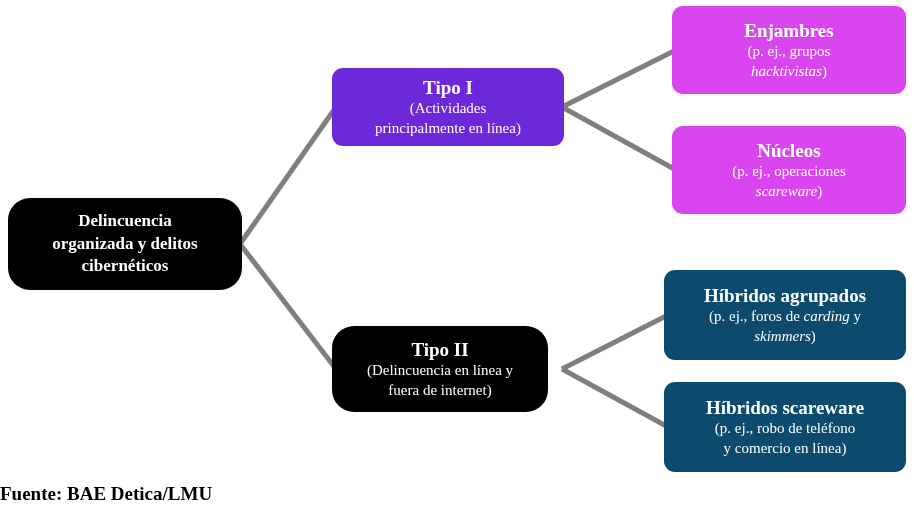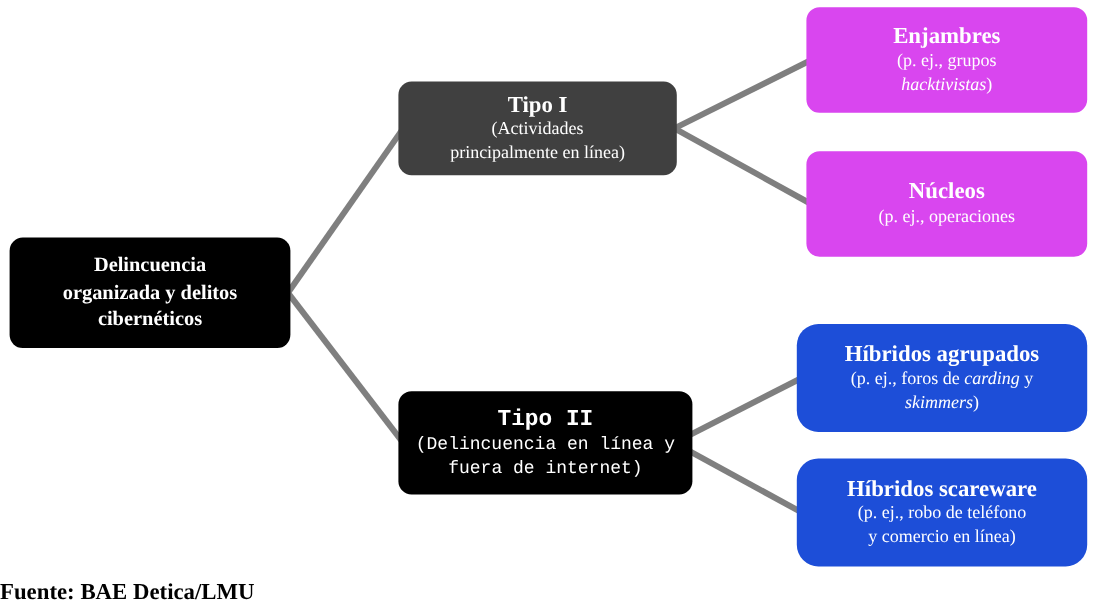--- a/index.html
+++ b/index.html
@@ -19,24 +19,24 @@
     position: absolute;
     box-sizing: border-box;
     border-radius: 11px;
     color: #ffffff;
     text-align: center;
     display: flex;
     flex-direction: column;
     justify-content: center;
     padding: 6px 10px;
   }
-  .node.black   { background: #000000; }
-  .node.darkred { background: #404040; }
+  .node.black   { background: #000000; border-radius: 22px; }
+  .node.darkred { background: #6d28d9; }
   .node.red     { background: #d946ef; }
-  .node.gold    { background: #1d4ed8; border-radius: 18px; }
+  .node.gold    { background: #0c4a6e; }
   .root-line {
     display: block;
     font-weight: bold;
     font-size: 17px;
     line-height: 1.35;
   }
   .node-title {
     display: block;
     font-weight: bold;
     font-size: 19px;
@@ -81,40 +81,41 @@
   </div>
 
   <div class="node darkred" style="left:332px; top:68px; width:232px; height:78px;">
     <span class="node-title">Tipo I</span>
     <span class="node-sub">
       <span class="sub-line">(Actividades</span>
       <span class="sub-line">principalmente en línea)</span>
     </span>
   </div>
 
-  <div class="node black" style="left:332px; top:326px; width:245px; height:86px;font-family:Liberation Mono, monospace;">
+  <div class="node black" style="left:332px; top:326px; width:216px; height:86px;">
     <span class="node-title">Tipo II</span>
     <span class="node-sub">
       <span class="sub-line">(Delincuencia en línea y</span>
       <span class="sub-line">fuera de internet)</span>
     </span>
   </div>
 
   <div class="node red" style="left:672px; top:6px; width:234px; height:88px;">
     <span class="node-title">Enjambres</span>
     <span class="node-sub">
       <span class="sub-line">(p. ej., grupos</span>
       <span class="sub-line"><em>hacktivistas</em><span>)</span></span>
     </span>
   </div>
 
   <div class="node red" style="left:672px; top:126px; width:234px; height:88px;">
     <span class="node-title">Núcleos</span>
     <span class="node-sub">
       <span class="sub-line">(p. ej., operaciones</span>
+      <span class="sub-line"><em>scareware</em><span>)</span></span>
     </span>
   </div>
 
   <div class="node gold" style="left:664px; top:270px; width:242px; height:90px;">
     <span class="node-title">Híbridos agrupados</span>
     <span class="node-sub">
       <span class="sub-line"><span>(p. ej., foros de </span><em>carding</em><span> y</span></span>
       <span class="sub-line"><em>skimmers</em><span>)</span></span>
     </span>
   </div>

